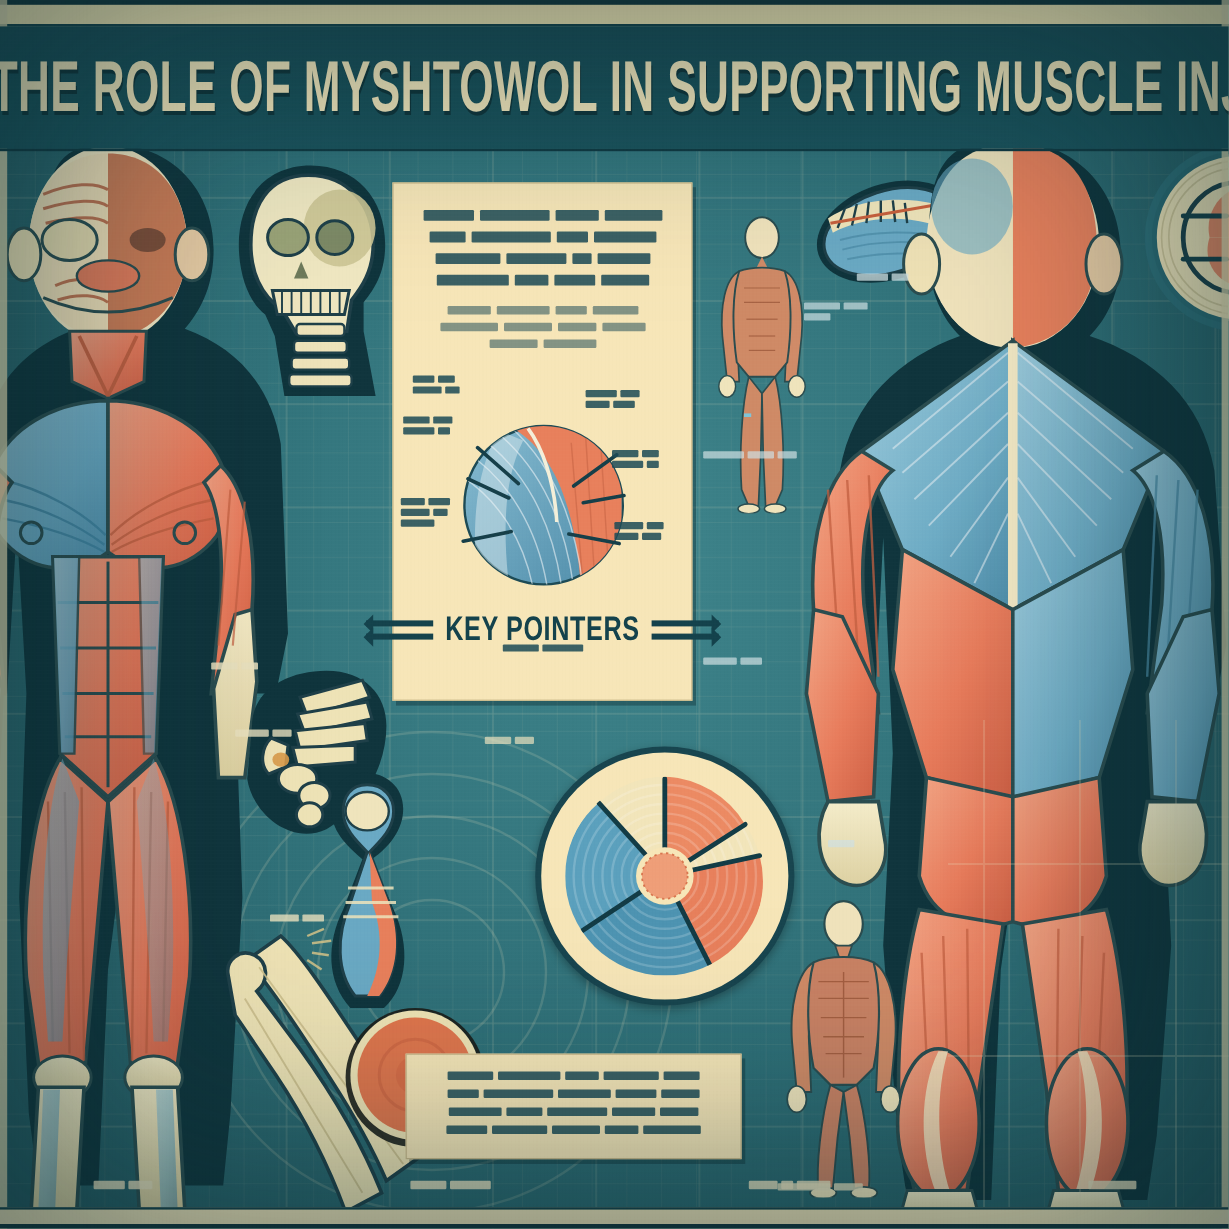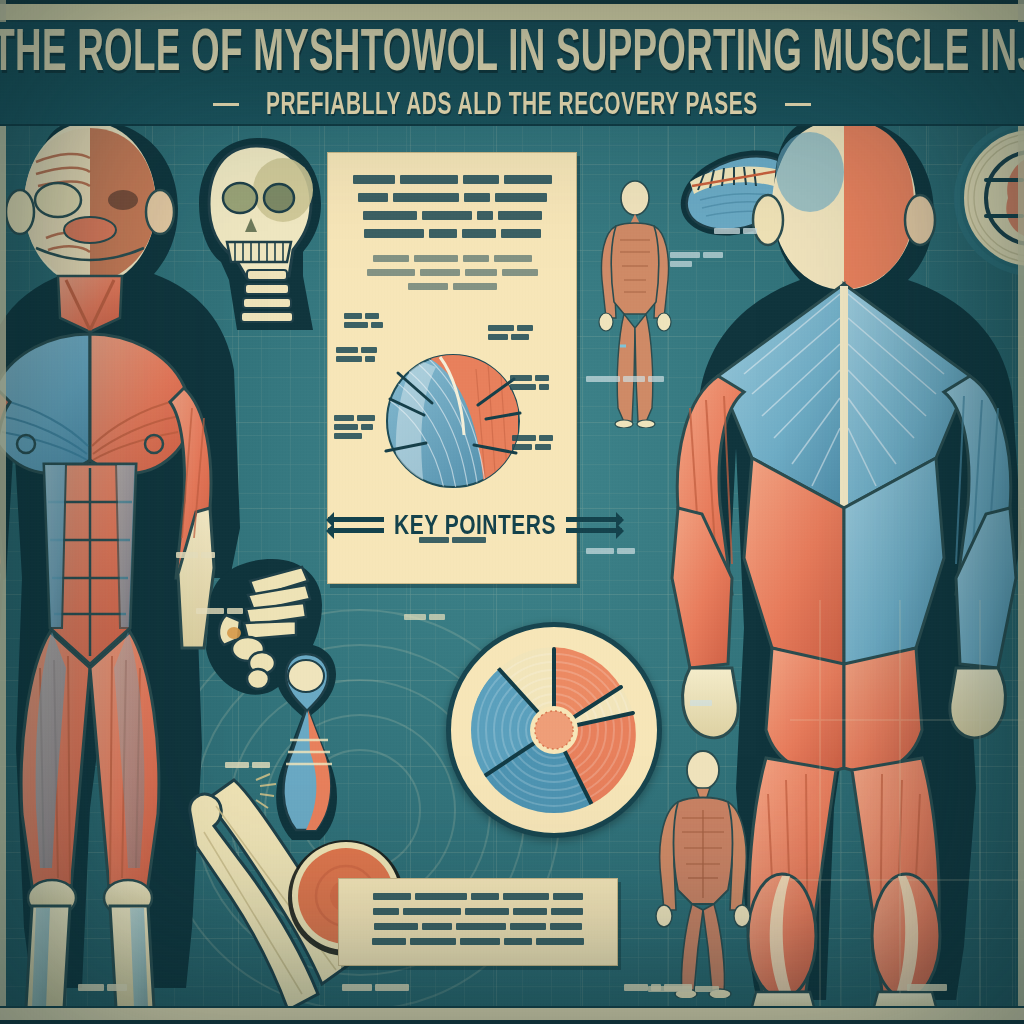--- a/index.html
+++ b/index.html
@@ -62,21 +62,21 @@
   .card { position:absolute; background:#f7e6b8; border:1px solid #cbb98a;
       box-shadow:3px 4px 0 rgba(8,35,41,.35); }
   .glyph-wrap { display:flex; justify-content:center; gap:5px; margin:0 auto; }
   .gl { background:#1d4b56; border-radius:1px; opacity:.86; }
 
   
   .hdr-row { margin-bottom:9px; }
   .sub-row { margin-bottom:7px; opacity:.62; }
 
   
-  .keybar { position:absolute; display:flex; align-items:center; gap:10px; }
+  .keybar { position:absolute; display:flex; align-items:center; justify-content:center; gap:10px; }
   .kp-text { color:#14424c; font-size:21px; font-weight:bold; letter-spacing:.5px;
       font-family:"Liberation Sans Narrow","Liberation Sans",sans-serif;
       transform:scaleY(1.35); white-space:nowrap; }
   .arrows { display:flex; flex-direction:column; gap:6px; }
   .arrowL,.arrowR { width:56px; height:5px; background:#14424c; position:relative; }
   .arrowL:before{ content:""; position:absolute; left:-10px; top:-5px; border:8px solid transparent;
       border-right-color:#14424c; }
   .arrowR:after{ content:""; position:absolute; right:-10px; top:-5px; border:8px solid transparent;
       border-left-color:#14424c; }
   .lbl { position:absolute; color:#1d4b56; }
@@ -492,25 +492,20 @@
         <path d="M0 280 H234"></path>
     </g>
   </svg>
 
   <div class="frame-top"></div>
   <div class="frame-left"></div>
   <div class="frame-right"></div>
 
   <div class="header">
     <div class="title">DY, OF THE ROLE OF MYSHTOWOL IN SUPPORTING MUSCLE INJURIIES</div>
-    <div class="subtitle-row">
-      <span class="dash"></span>
-      <span class="subtitle">PREFIABLLY ADS ALD THE RECOVERY PASES</span>
-      <span class="dash"></span>
-    </div>
   </div>
 
   <div class="card" style="left:327px;top:152px;width:250px;height:432px;">
 
     <div style="padding:22px 14px 6px 14px;">
       <div class="glyph-wrap hdr-row">
         <span class="gl" style="width:42px;height:9px"></span>
           <span class="gl" style="width:58px;height:9px"></span>
         <span class="gl" style="width:36px;height:9px"></span>
           <span class="gl" style="width:48px;height:9px"></span>

